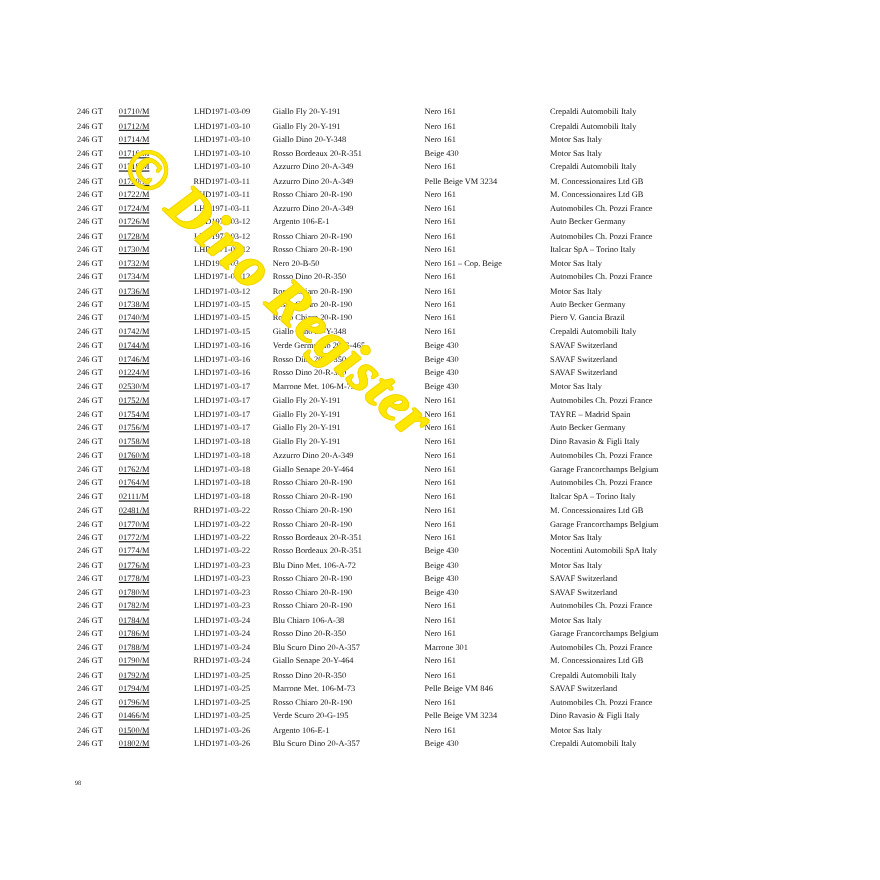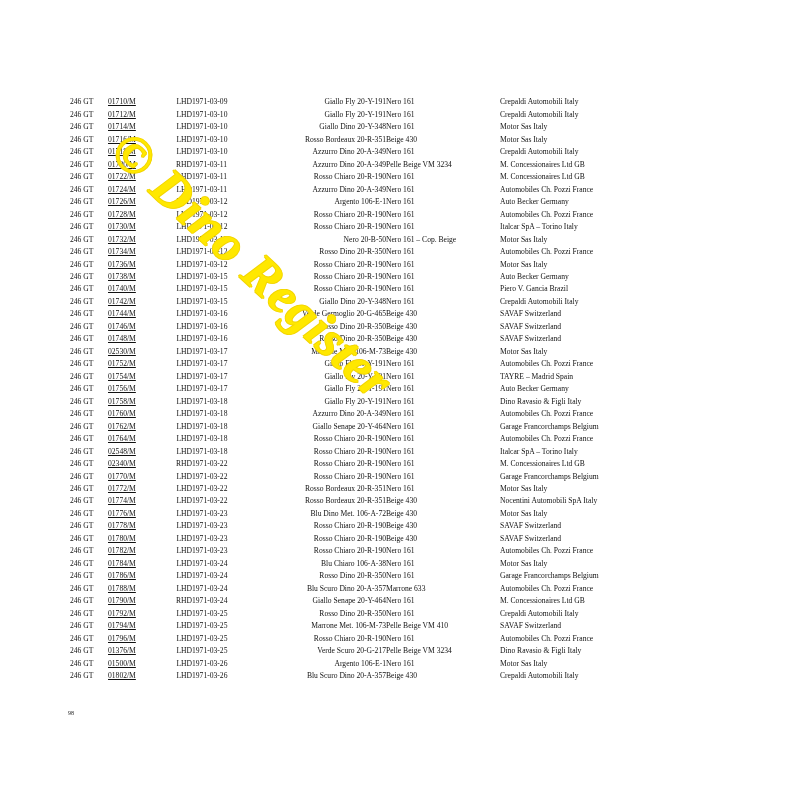--- a/index.html
+++ b/index.html
@@ -37,21 +37,21 @@
   table.register td {
     padding: 2.45px 0 2.45px 0;
     vertical-align: top;
     white-space: nowrap;
     overflow: visible;
   }
   .c-model  { width: 38px; }
   .c-chassis{ width: 52px; text-decoration: underline; }
   .c-drive  { width: 32px; text-align: right; }
   .c-date   { width: 56px; }
-  .c-color  { width: 138px; text-align: right; }
+  .c-color  { width: 138px; }
   .c-int    { width: 114px; margin-top: 41px; }
   .c-dealer { width: 230px; }
 
   .page-number {
     position: absolute;
     left: 68px;
     top: 710px;
     font-size: 6px;
     color: #222222;
     font-family: "Liberation Serif", serif;
@@ -270,21 +270,21 @@
             <td class="c-model">246 GT</td>
             <td class="c-chassis">01746/M</td>
             <td class="c-drive">LHD</td>
             <td class="c-date">1971-03-16</td>
             <td class="c-color">Rosso Dino 20-R-350</td>
             <td class="c-int">Beige 430</td>
             <td class="c-dealer">SAVAF Switzerland</td>
           </tr>
           <tr>
             <td class="c-model">246 GT</td>
-            <td class="c-chassis">01748/M</td>
+            <td class="c-chassis">01224/M</td>
             <td class="c-drive">LHD</td>
             <td class="c-date">1971-03-16</td>
             <td class="c-color">Rosso Dino 20-R-350</td>
             <td class="c-int">Beige 430</td>
             <td class="c-dealer">SAVAF Switzerland</td>
           </tr>
           <tr>
             <td class="c-model">246 GT</td>
             <td class="c-chassis">02530/M</td>
             <td class="c-drive">LHD</td>
@@ -351,30 +351,30 @@
             <td class="c-model">246 GT</td>
             <td class="c-chassis">01764/M</td>
             <td class="c-drive">LHD</td>
             <td class="c-date">1971-03-18</td>
             <td class="c-color">Rosso Chiaro 20-R-190</td>
             <td class="c-int">Nero 161</td>
             <td class="c-dealer">Automobiles Ch. Pozzi France</td>
           </tr>
           <tr>
             <td class="c-model">246 GT</td>
-            <td class="c-chassis">02548/M</td>
+            <td class="c-chassis">02111/M</td>
             <td class="c-drive">LHD</td>
             <td class="c-date">1971-03-18</td>
             <td class="c-color">Rosso Chiaro 20-R-190</td>
             <td class="c-int">Nero 161</td>
             <td class="c-dealer">Italcar SpA – Torino Italy</td>
           </tr>
           <tr>
             <td class="c-model">246 GT</td>
-            <td class="c-chassis">02340/M</td>
+            <td class="c-chassis">02481/M</td>
             <td class="c-drive">RHD</td>
             <td class="c-date">1971-03-22</td>
             <td class="c-color">Rosso Chiaro 20-R-190</td>
             <td class="c-int">Nero 161</td>
             <td class="c-dealer">M. Concessionaires Ltd GB</td>
           </tr>
           <tr>
             <td class="c-model">246 GT</td>
             <td class="c-chassis">01770/M</td>
             <td class="c-drive">LHD</td>
@@ -454,21 +454,21 @@
             <td class="c-color">Rosso Dino 20-R-350</td>
             <td class="c-int">Nero 161</td>
             <td class="c-dealer">Garage Francorchamps Belgium</td>
           </tr>
           <tr>
             <td class="c-model">246 GT</td>
             <td class="c-chassis">01788/M</td>
             <td class="c-drive">LHD</td>
             <td class="c-date">1971-03-24</td>
             <td class="c-color">Blu Scuro Dino 20-A-357</td>
-            <td class="c-int">Marrone 633</td>
+            <td class="c-int">Marrone 301</td>
             <td class="c-dealer">Automobiles Ch. Pozzi France</td>
           </tr>
           <tr>
             <td class="c-model">246 GT</td>
             <td class="c-chassis">01790/M</td>
             <td class="c-drive">RHD</td>
             <td class="c-date">1971-03-24</td>
             <td class="c-color">Giallo Senape 20-Y-464</td>
             <td class="c-int">Nero 161</td>
             <td class="c-dealer">M. Concessionaires Ltd GB</td>
@@ -481,38 +481,38 @@
             <td class="c-color">Rosso Dino 20-R-350</td>
             <td class="c-int">Nero 161</td>
             <td class="c-dealer">Crepaldi Automobili Italy</td>
           </tr>
           <tr>
             <td class="c-model">246 GT</td>
             <td class="c-chassis">01794/M</td>
             <td class="c-drive">LHD</td>
             <td class="c-date">1971-03-25</td>
             <td class="c-color">Marrone Met. 106-M-73</td>
-            <td class="c-int">Pelle Beige VM 410</td>
+            <td class="c-int">Pelle Beige VM 846</td>
             <td class="c-dealer">SAVAF Switzerland</td>
           </tr>
           <tr>
             <td class="c-model">246 GT</td>
             <td class="c-chassis">01796/M</td>
             <td class="c-drive">LHD</td>
             <td class="c-date">1971-03-25</td>
             <td class="c-color">Rosso Chiaro 20-R-190</td>
             <td class="c-int">Nero 161</td>
             <td class="c-dealer">Automobiles Ch. Pozzi France</td>
           </tr>
           <tr>
             <td class="c-model">246 GT</td>
-            <td class="c-chassis">01376/M</td>
+            <td class="c-chassis">01466/M</td>
             <td class="c-drive">LHD</td>
             <td class="c-date">1971-03-25</td>
-            <td class="c-color">Verde Scuro 20-G-217</td>
+            <td class="c-color">Verde Scuro 20-G-195</td>
             <td class="c-int">Pelle Beige VM 3234</td>
             <td class="c-dealer">Dino Ravasio &amp; Figli Italy</td>
           </tr>
           <tr>
             <td class="c-model">246 GT</td>
             <td class="c-chassis">01500/M</td>
             <td class="c-drive">LHD</td>
             <td class="c-date">1971-03-26</td>
             <td class="c-color">Argento 106-E-1</td>
             <td class="c-int">Nero 161</td>

